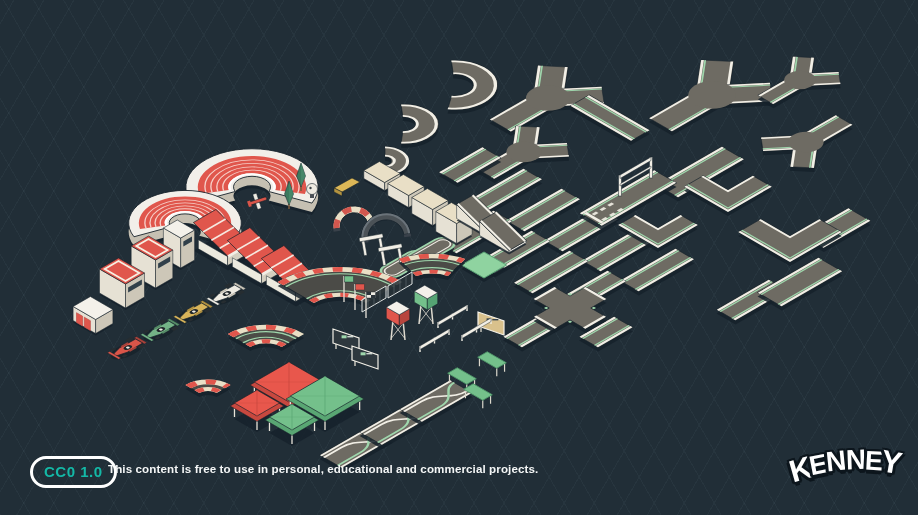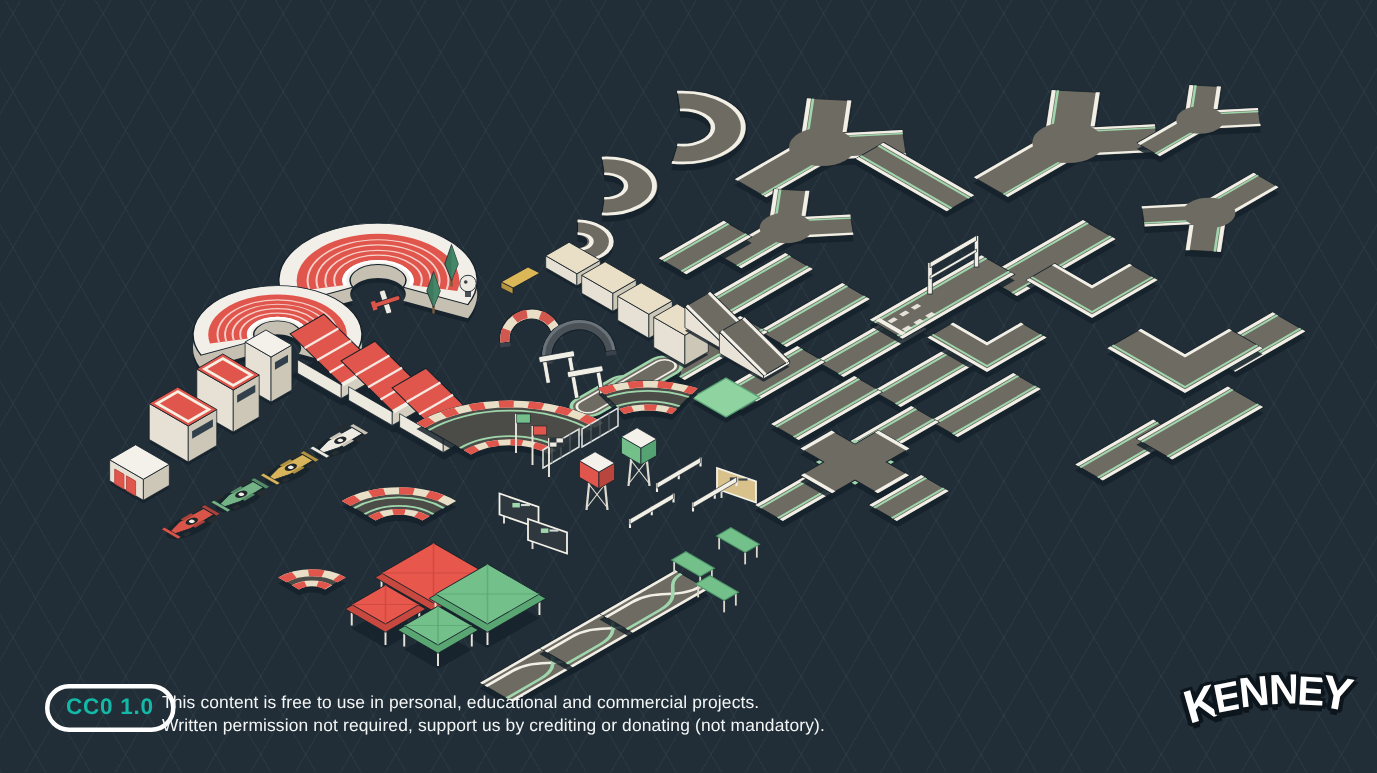--- a/index.html
+++ b/index.html
@@ -12,21 +12,21 @@
       repeating-linear-gradient(-60deg, rgba(148,182,194,0.05) 0 1px, transparent 1px 26px);
   }
   #scene{position:absolute;left:0;top:0;}
   .badge{
     position:absolute;left:30px;top:456px;color:#14b8a6;
     border:3px solid #fff;border-radius:17px;padding:4px 11px 5px;
     font-size:15px;font-weight:bold;letter-spacing:.5px;
   }
   .license{
     position:absolute;left:108px;top:461px;color:#f4f6f6;
-    font-size:11.6px;font-weight:normal;line-height:1.32;letter-spacing:.1px;
+    font-size:11.6px;font-weight:bold;line-height:1.32;letter-spacing:.1px;
   }
   .brand{
     position:absolute;right:16px;top:443px;transform:rotate(-4deg);
     white-space:nowrap;
   }
   .brand span{
     display:inline-block;color:#fff;font-weight:bold;letter-spacing:-1px;
     text-shadow:0 3px 0 #0d161d,2px 2px 0 #0d161d,-2px 2px 0 #0d161d,
                 0 -2px 0 #0d161d,2px -2px 0 #0d161d,-2px -2px 0 #0d161d,
                 3px 1px 0 #0d161d,-3px 1px 0 #0d161d,0 4px 0 #0d161d;
@@ -1065,15 +1065,14 @@
         <g transform="translate(0,-9) matrix(0.866,0.5,-0.866,0.5,0,0)">
           <rect x="-11" y="-5.5" width="22" height="11" fill="#74c08b" stroke="#4e9468" stroke-width="0.8"></rect>
         </g>
       </g>
     </g>
   </svg>
 
 <div class="badge">CC0 1.0</div>
 <div class="license">
   <div>This content is free to use in personal, educational and commercial projects.</div>
-  <div>Written permission not required, support us by crediting or donating (not mandatory).</div>
 </div>
 <div class="brand" id="brand"><span>K</span><span>E</span><span>N</span><span>N</span><span>E</span><span>Y</span></div>
 
 </body></html>

